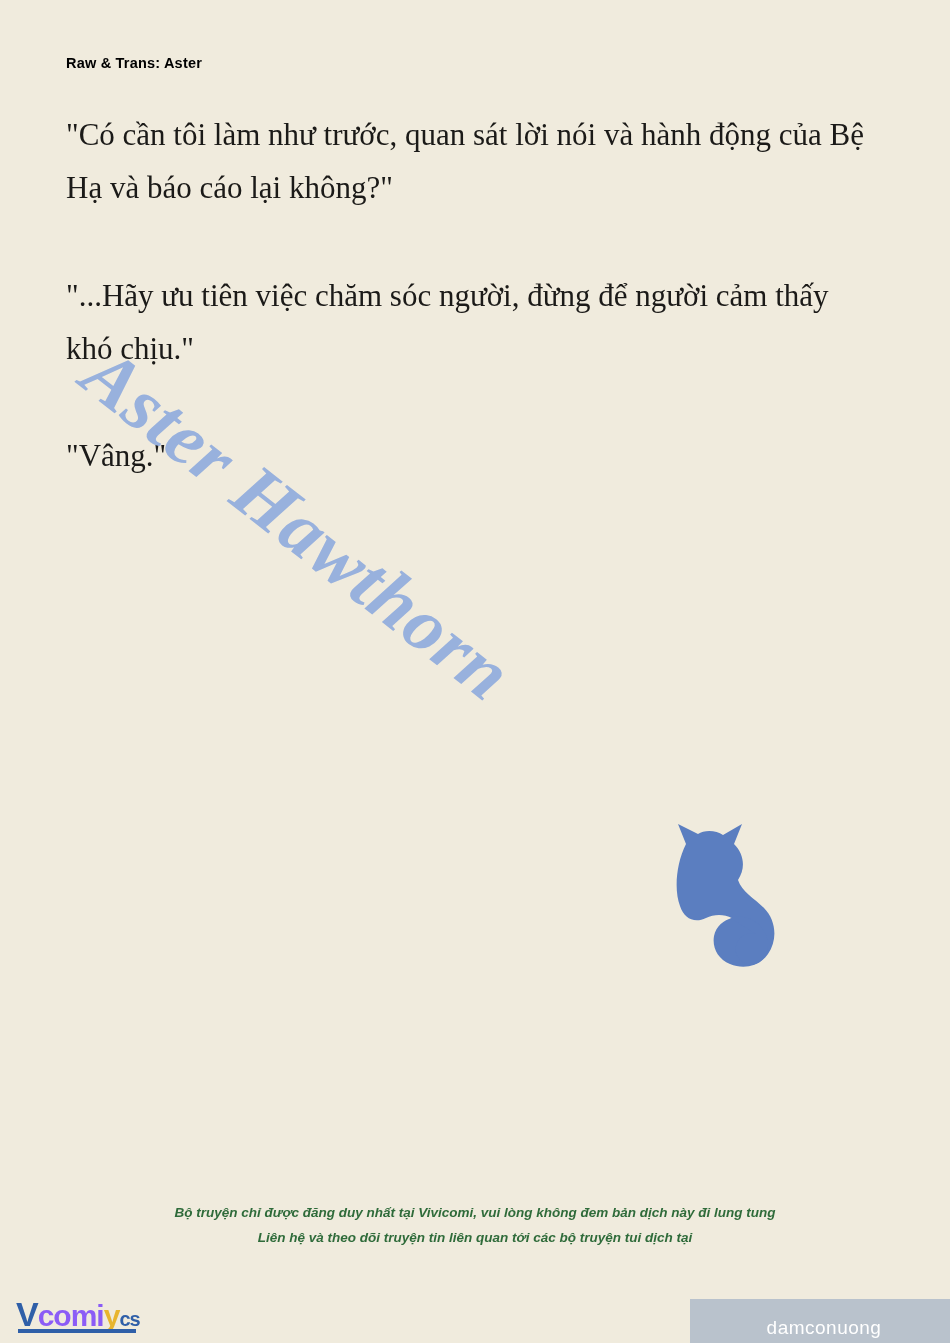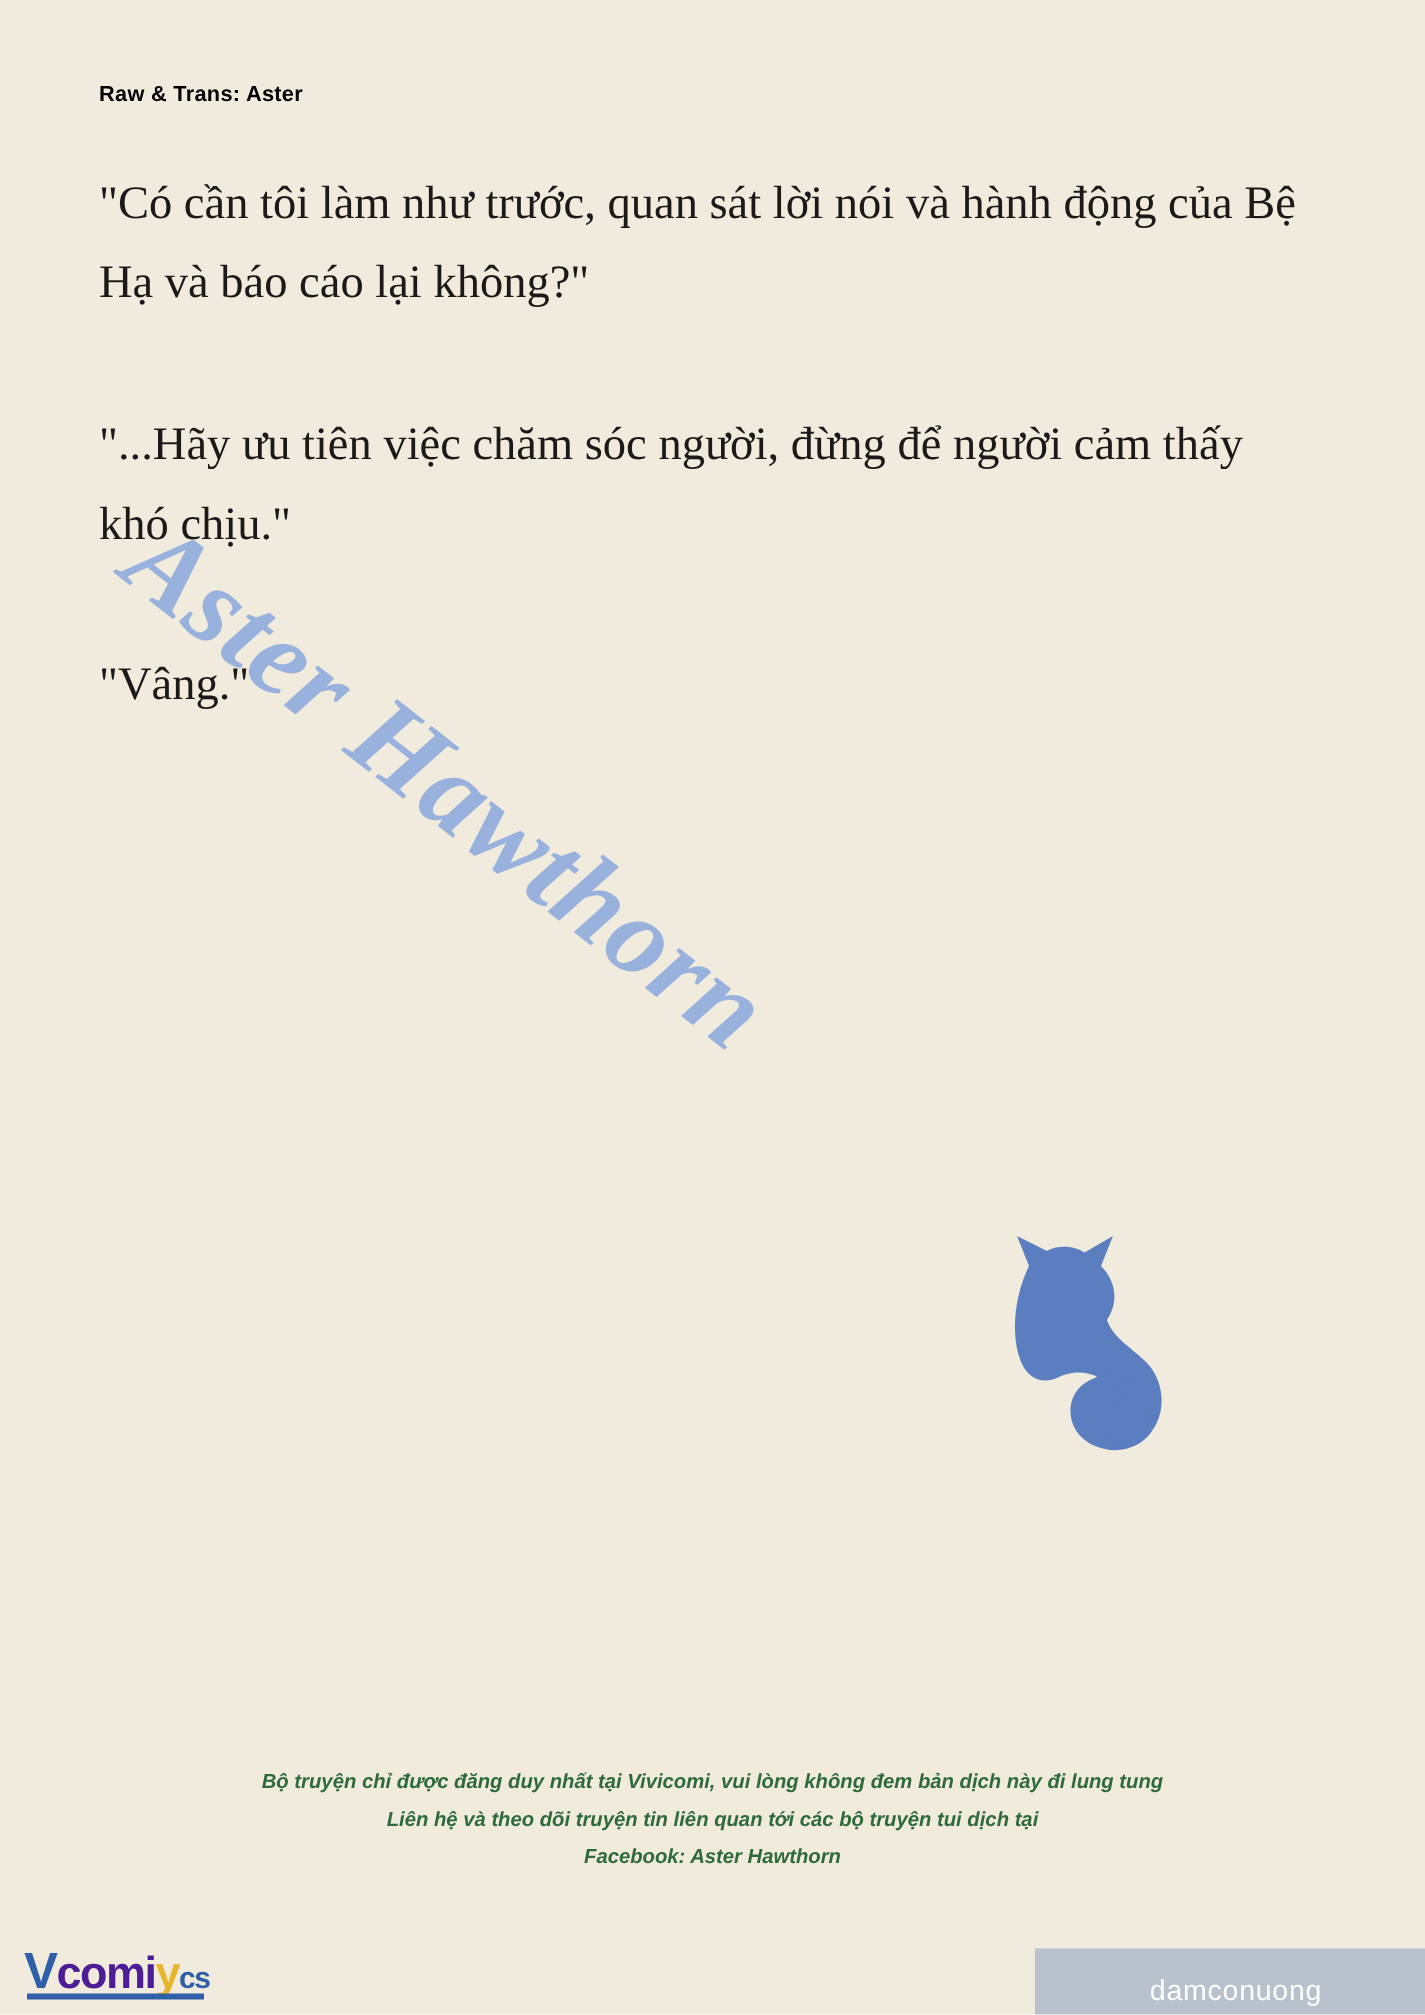--- a/index.html
+++ b/index.html
@@ -106,21 +106,21 @@
     font-family: "Liberation Sans", sans-serif;
     font-weight: bold;
   }
   .brand .v {
     color: #2f5fa8;
     font-size: 34px;
     line-height: 1;
     letter-spacing: -1px;
   }
   .brand .comi {
-    color: #4c1d95;
+    color: #8b5cf6;
     font-size: 30px;
     line-height: 1;
     letter-spacing: -1px;
   }
   .brand .y {
     color: #e8b52e;
     font-size: 30px;
     line-height: 1;
     letter-spacing: -1px;
   }
@@ -174,21 +174,20 @@
   <svg class="cat-mark" viewBox="0 0 120 150">
     <g fill="#5b7ec0">
       <path d="M18,22 L10,2 L30,12 C36,8 48,8 55,13 L74,2 L66,22 C76,32 78,46 70,58 C74,70 86,76 96,86 C108,98 110,118 100,132 C92,144 76,148 62,142 C50,137 44,126 46,114 C48,104 56,98 64,96 C56,92 46,92 38,96 C26,102 16,96 12,84 C6,68 8,42 18,22 Z"></path>
       <path d="M62,96 C74,92 86,96 94,106 C102,116 102,130 94,138 C88,144 78,144 72,138 C66,132 66,122 72,116 C76,112 82,110 88,112"></path>
     </g>
   </svg>
 
   <div class="footer-notes">
     <div>Bộ truyện chỉ được đăng duy nhất tại Vivicomi, vui lòng không đem bản dịch này đi lung tung</div>
     <div>Liên hệ và theo dõi truyện tin liên quan tới các bộ truyện tui dịch tại</div>
-    <div>Facebook: Aster Hawthorn</div>
   </div>
 
   <div class="bottom-bar">
     <div class="brand">
       <span class="v">V</span>
       <span class="comi">comi</span>
       <span class="y">y</span>
       <span class="cs">cs</span>
       <span class="brand-underline"></span>
     </div>

